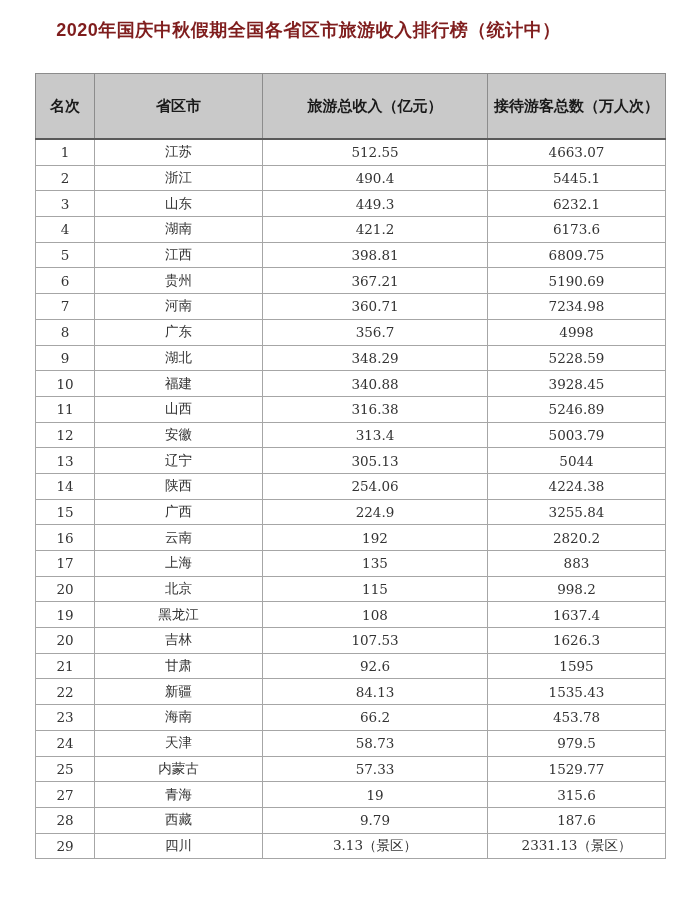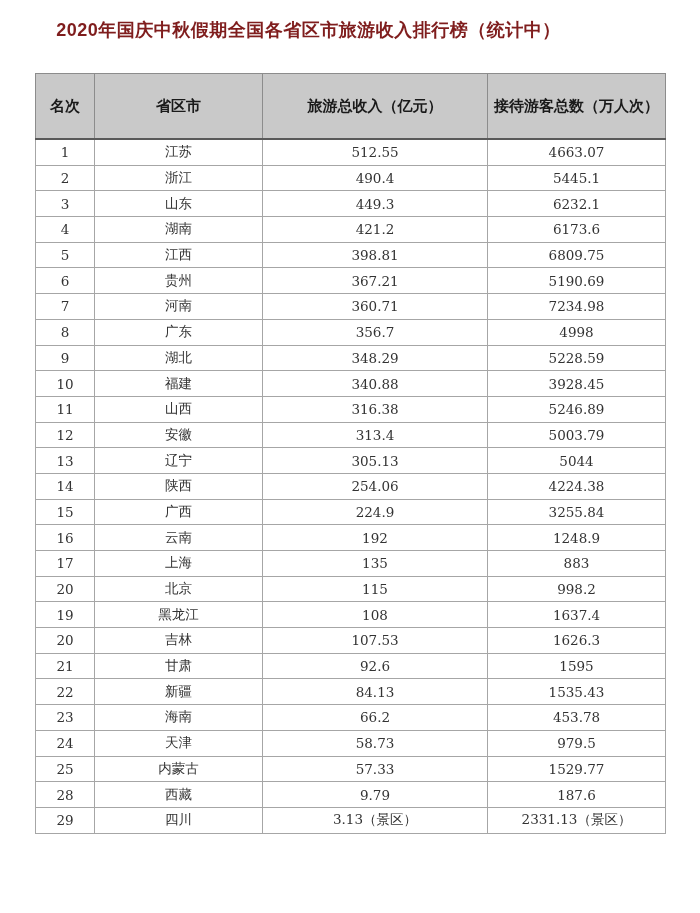--- a/index.html
+++ b/index.html
@@ -169,21 +169,21 @@
       <tr>
         <td>15</td>
         <td>广西</td>
         <td>224.9</td>
         <td>3255.84</td>
       </tr>
       <tr>
         <td>16</td>
         <td>云南</td>
         <td>192</td>
-        <td>1248.9</td>
+        <td>2820.2</td>
       </tr>
       <tr>
         <td>17</td>
         <td>上海</td>
         <td>135</td>
         <td>883</td>
       </tr>
       <tr>
         <td>20</td>
         <td>北京</td>
@@ -226,20 +226,26 @@
         <td>58.73</td>
         <td>979.5</td>
       </tr>
       <tr>
         <td>25</td>
         <td>内蒙古</td>
         <td>57.33</td>
         <td>1529.77</td>
       </tr>
       <tr>
+        <td>27</td>
+        <td>青海</td>
+        <td>19</td>
+        <td>315.6</td>
+      </tr>
+      <tr>
         <td>28</td>
         <td>西藏</td>
         <td>9.79</td>
         <td>187.6</td>
       </tr>
       <tr>
         <td>29</td>
         <td>四川</td>
         <td>3.13（景区）</td>
         <td>2331.13（景区）</td>

